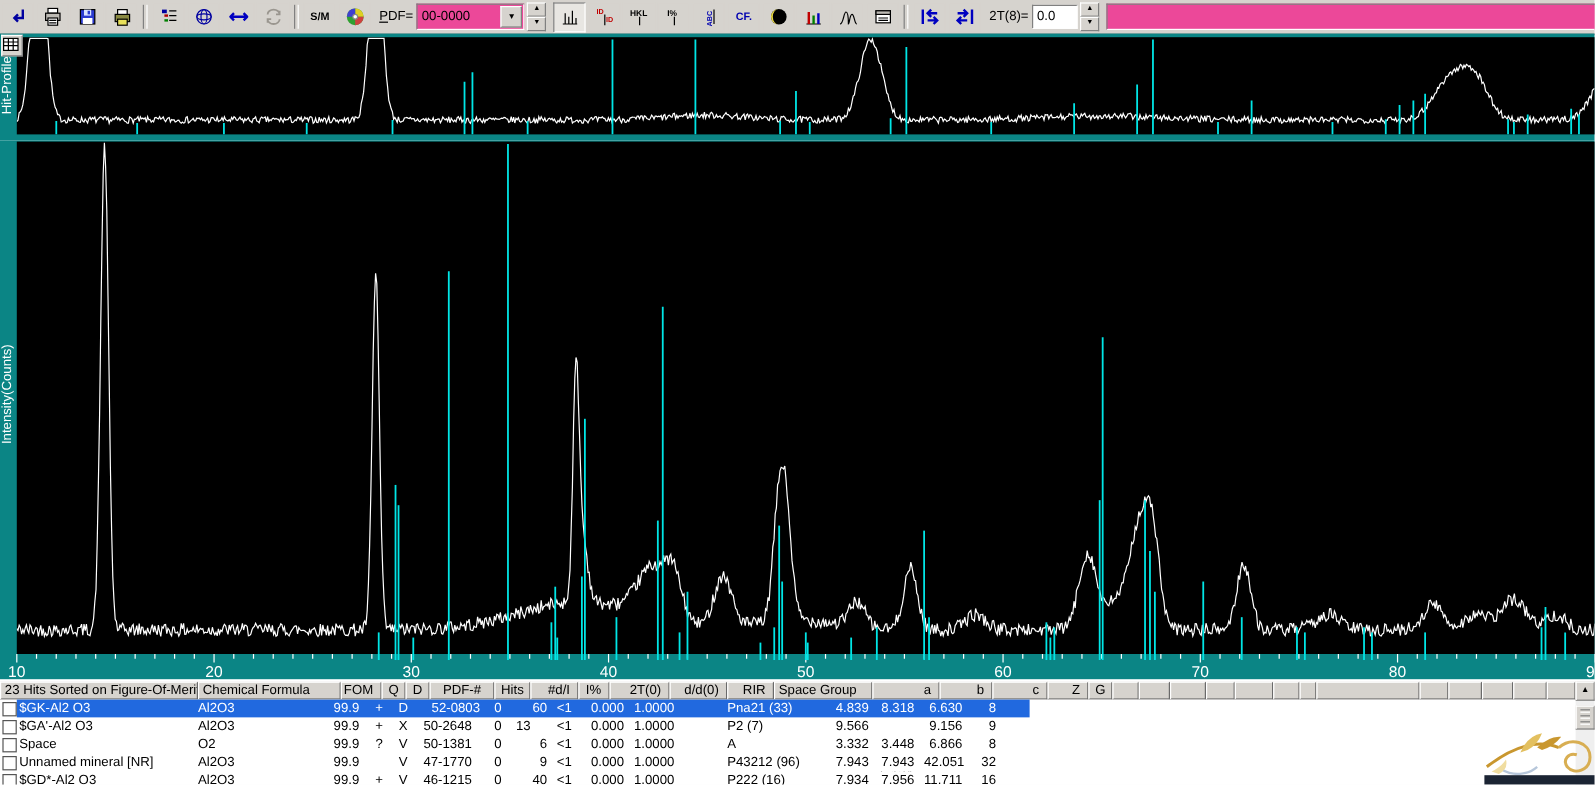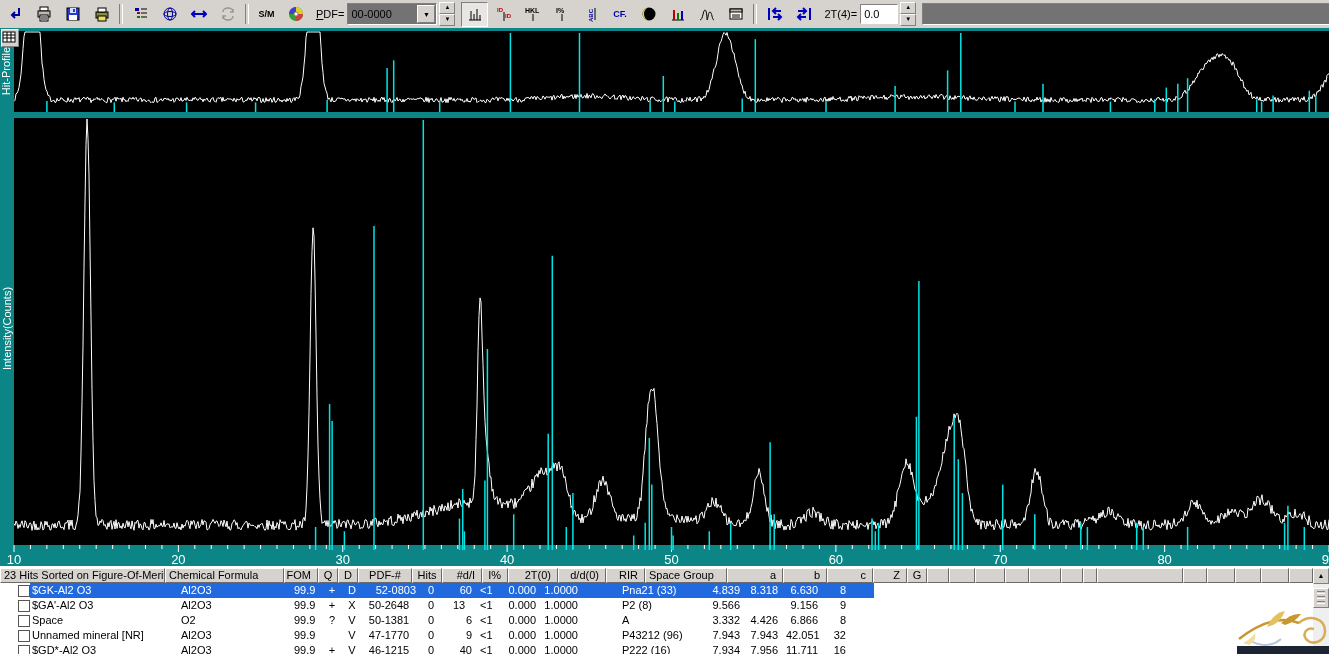--- a/index.html
+++ b/index.html
@@ -9,21 +9,21 @@
   
   #toolbar{position:absolute;left:0;top:0;width:1329px;height:28px;
            background:#d6d3ce;border-bottom:1px solid #808080;
            display:flex;align-items:center;}
   .tbtn{width:25px;height:23px;margin:0 1px;display:flex;align-items:center;justify-content:center;
         background:#d6d3ce;border:1px solid #d6d3ce;flex:0 0 auto;}
   .tbtn.pressed{border-color:#808080 #fff #fff #808080;background:#e8e6e2;}
   .tsep{width:2px;height:20px;margin:0 3px;border-left:1px solid #808080;border-right:1px solid #fff;flex:0 0 auto;}
   .tlabel{margin:0 3px 0 6px;white-space:nowrap;flex:0 0 auto;}
   .tlabel u{text-decoration:underline;}
-  .combo{height:20px;background:#737373;border:1px solid;border-color:#808080 #fff #fff #808080;
+  .combo{height:20px;background:#ec4899;border:1px solid;border-color:#808080 #fff #fff #808080;
          display:flex;align-items:center;flex:0 0 auto;position:relative;}
   .combo .cval{flex:1;padding:0 3px;overflow:hidden;white-space:nowrap;}
   .drop{width:16px;height:16px;margin:1px;background:#d6d3ce;border:1px solid;
         border-color:#fff #808080 #808080 #fff;display:flex;align-items:center;justify-content:center;
         font-size:7px;color:#000;flex:0 0 auto;}
   .tinput{height:18px;background:#fff;border:1px solid;border-color:#808080 #fff #fff #808080;
           padding:0 3px;display:flex;align-items:center;flex:0 0 auto;}
   .spin{display:flex;flex-direction:column;margin:0 2px;flex:0 0 auto;}
   .spin div{width:14px;height:10px;background:#d6d3ce;border:1px solid;border-color:#fff #808080 #808080 #fff;
             font-size:6px;line-height:8px;text-align:center;color:#000;}
@@ -39,21 +39,21 @@
   #mainplot{position:absolute;left:14px;top:1px;width:1315px;height:427px;background:#000;}
   #mainlabel{position:absolute;left:-43px;top:205px;width:100px;height:13px;color:#fff;
              transform:rotate(-90deg);text-align:center;}
   #axisstrip{position:absolute;left:0;top:545px;width:1329px;height:21px;background:#0b8585;}
   
   #tablewrap{position:absolute;left:0;top:567px;width:1329px;height:87px;background:#fff;
              border-top:1px solid #fff;overflow:hidden;}
   .hrow{position:absolute;left:0;top:0;height:15px;display:flex;}
   .hcell{height:13px;background:#d6d3ce;border:1px solid;border-color:#fff #6a6a6a #6a6a6a #fff;
          overflow:hidden;white-space:nowrap;font-size:11px;line-height:12px;flex:0 0 auto;}
-  .trow{position:absolute;left:16px;height:15px;width:1313px;background:#fff;}
+  .trow{position:absolute;left:0;height:15px;width:1313px;background:#fff;}
   .tcell{position:absolute;top:0;height:15px;line-height:15px;overflow:hidden;white-space:nowrap;}
   .cbox{position:absolute;left:2px;top:2px;width:10px;height:10px;background:#fff;
         border:1px solid #555;}
   .hl{position:absolute;left:14px;top:0;width:844px;height:15px;background:#2169df;z-index:0;}
   .trow.sel .tcell{color:#fff;z-index:1;}
   
   #vscroll{position:absolute;left:1313px;top:568px;width:16px;height:86px;background:#efefef;}
   .sbtn{width:14px;height:14px;background:#d6d3ce;border:1px solid;border-color:#fff #808080 #808080 #fff;
         font-size:7px;text-align:center;line-height:13px;color:#000;}
   #sthumb{position:absolute;left:0;top:20px;width:14px;height:18px;background:#d6d3ce;
@@ -219,21 +219,21 @@
           <line x1="2" y1="2" x2="2" y2="14" stroke="#0000c0" stroke-width="2"></line>
           <path d="M14 5 h-8 m3 -3 l-3 3 l3 3 M6 11 h8 m-3 -3 l3 3 l-3 3" fill="none" stroke="#0000c0" stroke-width="2"></path>
         </svg>
     </div>
     <div class="tbtn">
       <svg width="16" height="16">
           <line x1="14" y1="2" x2="14" y2="14" stroke="#0000c0" stroke-width="2"></line>
           <path d="M2 5 h8 m-3 -3 l3 3 l-3 3 M10 11 h-8 m3 -3 l-3 3 l3 3" fill="none" stroke="#0000c0" stroke-width="2"></path>
         </svg>
     </div>
-    <span class="tlabel">2T(4)=</span>
+    <span class="tlabel">2T(8)=</span>
     <div class="tinput" style="width:30px">
       <span>0.0</span>
     </div>
     <div class="spin">
         <div>▲</div>
         <div>▼</div>
       </div>
     <div class="combo" style="width:498px;margin-left:4px">
       <span class="cval"></span>
 
@@ -543,26 +543,26 @@
         </div>
         <div class="trow" style="top: 30px;">
           <div class="cbox"></div>
           <div class="tcell" style="left: 0px; width: 146px; text-align: left; padding-left: 16px;">$GA'-Al2 O3</div>
           <div class="tcell" style="left: 162px; width: 113px; text-align: left; padding-left: 3px;">Al2O3</div>
           <div class="tcell" style="left: 278px; width: 20px; text-align: right; padding-right: 8px;">99.9</div>
           <div class="tcell" style="left: 306px; width: 20px; text-align: center;">+</div>
           <div class="tcell" style="left: 326px; width: 20px; text-align: center;">X</div>
           <div class="tcell" style="left: 346px; width: 54px; text-align: center;">50-2648</div>
           <div class="tcell" style="left: 400px; width: 30px; text-align: center;">0</div>
-          <div class="tcell" style="left: 430px; width: 26px; text-align: center; padding-right: 8px;">13</div>
+          <div class="tcell" style="left: 430px; width: 26px; text-align: left; padding-right: 8px;">13</div>
           <div class="tcell" style="left: 464px; width: 12px; text-align: right; padding-right: 8px;">&lt;1</div>
           <div class="tcell" style="left: 484px; width: 36px; text-align: right; padding-right: 8px;">0.000</div>
           <div class="tcell" style="left: 528px; width: 34px; text-align: right; padding-right: 8px;">1.0000</div>
           <div class="tcell" style="left: 570px; width: 25px; text-align: right; padding-right: 8px;"></div>
-          <div class="tcell" style="left: 603px; width: 76px; text-align: left; padding-left: 3px;">P2 (8)</div>
+          <div class="tcell" style="left: 603px; width: 76px; text-align: left; padding-left: 3px;">P2 (7)</div>
           <div class="tcell" style="left: 682px; width: 42px; text-align: right; padding-right: 8px;">9.566</div>
           <div class="tcell" style="left: 732px; width: 30px; text-align: center; padding-right: 8px; margin-top: 40px;">5.124</div>
           <div class="tcell" style="left: 770px; width: 32px; text-align: right; padding-right: 8px;">9.156</div>
           <div class="tcell" style="left: 810px; width: 20px; text-align: right; padding-right: 8px;">9</div>
           <div class="tcell" style="left: 838px; width: 20px; text-align: center;"></div>
         </div>
         <div class="trow" style="top: 45px;">
           <div class="cbox"></div>
           <div class="tcell" style="left: 0px; width: 146px; text-align: left; padding-left: 16px;">Space</div>
           <div class="tcell" style="left: 162px; width: 113px; text-align: left; padding-left: 3px;">O2</div>
@@ -571,21 +571,21 @@
           <div class="tcell" style="left: 326px; width: 20px; text-align: center;">V</div>
           <div class="tcell" style="left: 346px; width: 54px; text-align: center;">50-1381</div>
           <div class="tcell" style="left: 400px; width: 30px; text-align: center;">0</div>
           <div class="tcell" style="left: 430px; width: 26px; text-align: right; padding-right: 8px;">6</div>
           <div class="tcell" style="left: 464px; width: 12px; text-align: right; padding-right: 8px;">&lt;1</div>
           <div class="tcell" style="left: 484px; width: 36px; text-align: right; padding-right: 8px;">0.000</div>
           <div class="tcell" style="left: 528px; width: 34px; text-align: right; padding-right: 8px;">1.0000</div>
           <div class="tcell" style="left: 570px; width: 25px; text-align: right; padding-right: 8px;"></div>
           <div class="tcell" style="left: 603px; width: 76px; text-align: left; padding-left: 3px;">A</div>
           <div class="tcell" style="left: 682px; width: 42px; text-align: right; padding-right: 8px;">3.332</div>
-          <div class="tcell" style="left: 732px; width: 30px; text-align: right; padding-right: 8px;">4.426</div>
+          <div class="tcell" style="left: 732px; width: 30px; text-align: right; padding-right: 8px;">3.448</div>
           <div class="tcell" style="left: 770px; width: 32px; text-align: right; padding-right: 8px;">6.866</div>
           <div class="tcell" style="left: 810px; width: 20px; text-align: right; padding-right: 8px;">8</div>
           <div class="tcell" style="left: 838px; width: 20px; text-align: center;"></div>
         </div>
         <div class="trow" style="top: 60px;">
           <div class="cbox"></div>
           <div class="tcell" style="left: 0px; width: 146px; text-align: left; padding-left: 16px;">Unnamed mineral [NR]</div>
           <div class="tcell" style="left: 162px; width: 113px; text-align: left; padding-left: 3px;">Al2O3</div>
           <div class="tcell" style="left: 278px; width: 20px; text-align: right; padding-right: 8px;">99.9</div>
           <div class="tcell" style="left: 306px; width: 20px; text-align: center;"></div>

